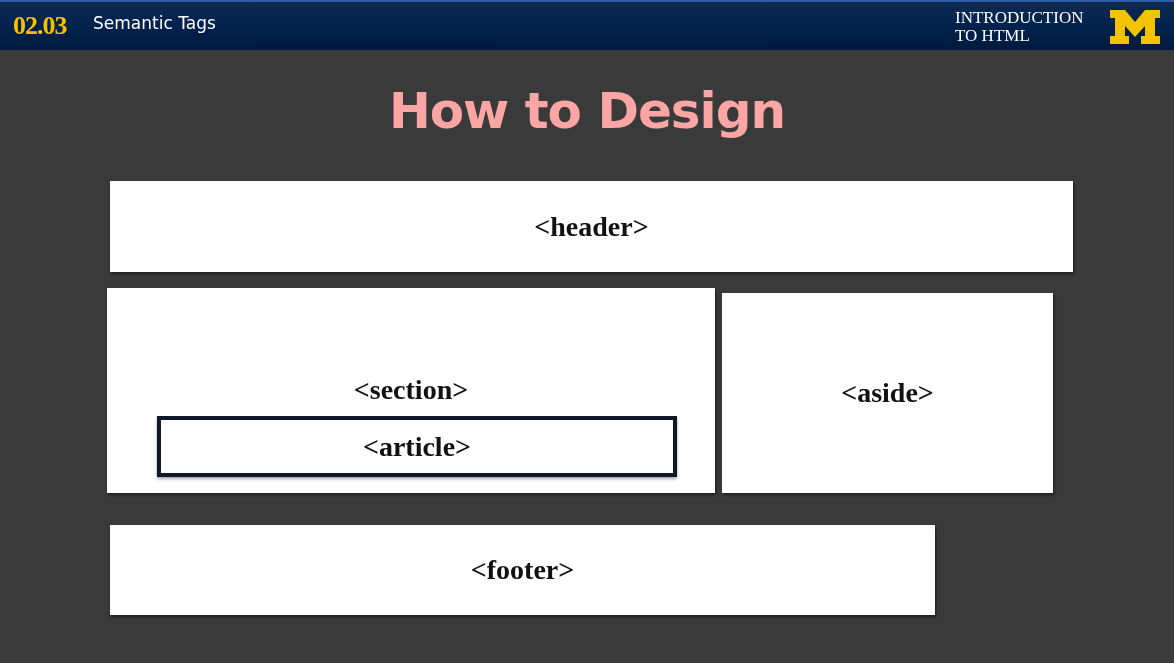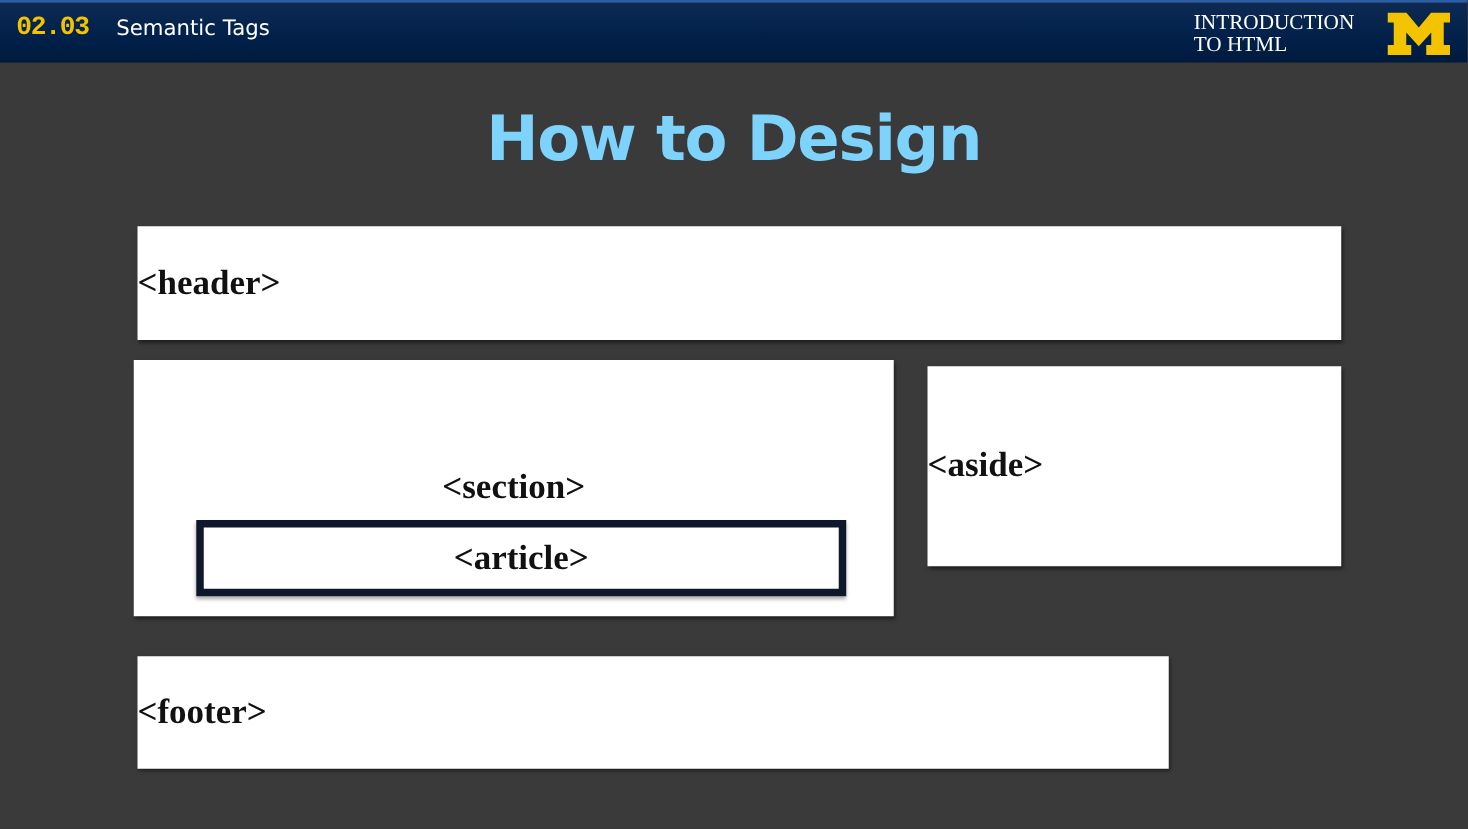--- a/index.html
+++ b/index.html
@@ -9,52 +9,52 @@
       background: #3a3a3b;
       font-family: "Liberation Sans", sans-serif;
     }
     .topbar {
       position: absolute; left: 0; top: 0; width: 1174px; height: 50px;
       background: linear-gradient(#0d2a52, #00204a 60%, #001a3d);
       border-top: 2px solid #2c5ea8;
     }
     .topbar .num {
       position: absolute; left: 13px; top: 9px;
-      font-family: Liberation Mono, monospace; font-weight: bold;
-      font-size: 21px; color: #f4c300; letter-spacing: -1px;
+      font-family: Liberation Serif, serif; font-weight: bold;
+      font-size: 26px; color: #f4c300; letter-spacing: -1px;
     }
     .topbar .lesson {
       position: absolute; left: 93px; top: 11px;
       font-family: "DejaVu Sans", sans-serif; font-size: 17px; color: #ffffff;
     }
     .course {
       position: absolute; left: 955px; top: 7px; width: 145px;
       color: #ffffff;
       font-family: "Liberation Serif", serif; font-size: 17px; line-height: 18px;
     }
     .mlogo {
       position: absolute; left: 1110px; top: 8px; width: 50px; height: 34px;
     }
     .title {
       position: absolute; left: 0; top: 82px; width: 1174px; text-align: center;
       font-family: "DejaVu Sans", sans-serif; font-weight: bold;
-      font-size: 50px; color: #7dd3fc; letter-spacing: -1px;
+      font-size: 50px; color: #fca5a5; letter-spacing: -1px;
     }
     .box {
       position: absolute; background: #ffffff;
-      display: flex; align-items: center; justify-content: flex-start;
+      display: flex; align-items: center; justify-content: center;
       font-family: "Liberation Serif", serif; font-weight: bold;
       font-size: 28px; color: #111;
       box-shadow: 1px 2px 3px rgba(0,0,0,0.5);
     }
     .lbl { font-family: Liberation Serif, serif; font-weight: bold; font-size: 28px; color: #111; }
     .section-lbl { position: absolute; left: 0; width: 100%; top: 86px; text-align: center; }
     .article {
       position: absolute; left: 50px; top: 128px; width: 520px; height: 61px;
-      border: 6px solid #0f172a; background: #fff;
+      border: 4px solid #0f172a; background: #fff;
       display: flex; align-items: center; justify-content: center;
       box-shadow: 0 2px 3px rgba(0,0,0,0.35);
     }
   </style>
 </head>
 <body>
 
 <div class="topbar">
   <span class="num">02.03</span>
   <span class="lesson">Semantic Tags</span>
@@ -73,19 +73,19 @@
   <span>&lt;header&gt;</span>
 </div>
 
 <div class="box" style="left:107px; top:288px; width:608px; height:205px; display:block;">
   <div class="lbl section-lbl">&lt;section&gt;</div>
   <div class="article">
     <span class="lbl">&lt;article&gt;</span>
   </div>
 </div>
 
-<div class="box" style="left:742px; top:293px; width:331px; height:160px;">
+<div class="box" style="left:722px; top:293px; width:331px; height:200px;">
   <span>&lt;aside&gt;</span>
 </div>
 
 <div class="box" style="left:110px; top:525px; width:825px; height:90px;">
   <span>&lt;footer&gt;</span>
 </div>
 
 </body></html>

